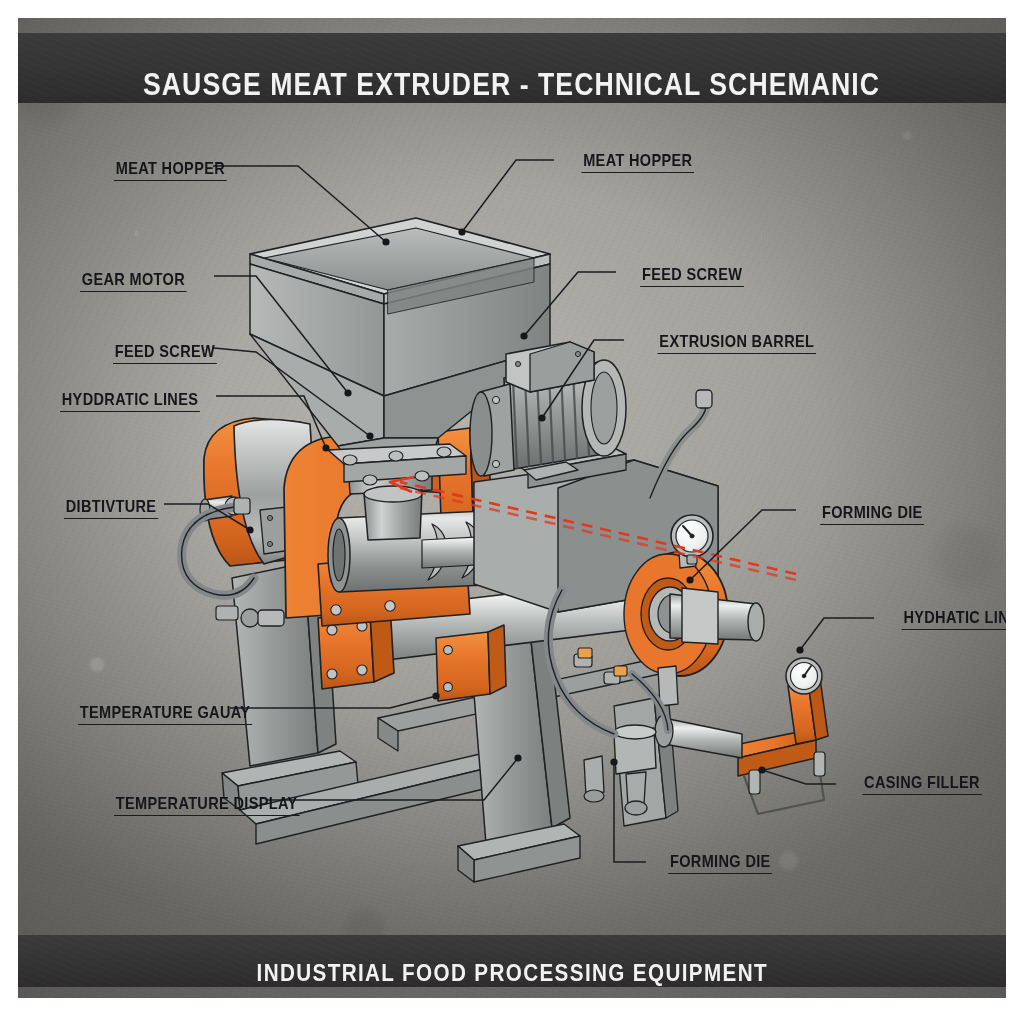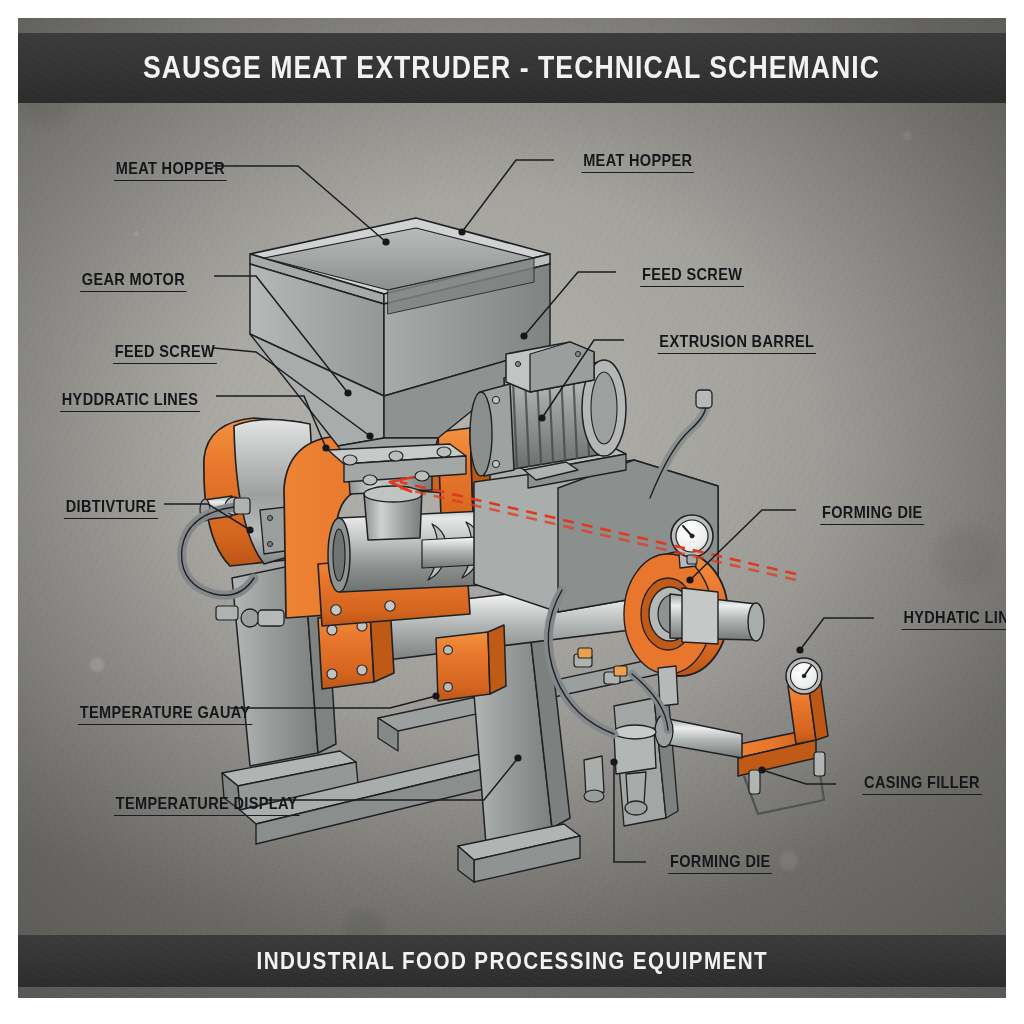--- a/index.html
+++ b/index.html
@@ -28,21 +28,21 @@
         radial-gradient(circle at 90% 12%, rgba(255,255,255,.18) 0 3px, transparent 6px),
         radial-gradient(circle at 78% 86%, rgba(255,255,255,.20) 0 6px, transparent 12px),
         radial-gradient(circle at 35% 93%, rgba(0,0,0,.10) 0 14px, transparent 26px),
         radial-gradient(circle at 96% 55%, rgba(0,0,0,.09) 0 20px, transparent 40px),
         radial-gradient(circle at 3% 8%, rgba(0,0,0,.10) 0 18px, transparent 38px);
   }
   .bg-vig{position:absolute;inset:0;
       background:radial-gradient(ellipse 78% 70% at 50% 46%, rgba(0,0,0,0) 40%, rgba(0,0,0,.30) 100%);}
 
   
-  .bar{position:absolute;left:0;width:988px;display:flex;align-items:center;justify-content:center;
+  .bar{position:absolute;left:0;width:988px;display:flex;align-items:flex-end;justify-content:center;
        background:linear-gradient(180deg,#3b3b3b 0%,#343434 50%,#2c2c2c 100%);}
   .bar::after{content:"";position:absolute;inset:0;opacity:.35;pointer-events:none;
       background:repeating-linear-gradient(21deg, rgba(255,255,255,.05) 0 1px, rgba(0,0,0,0) 1px 6px);}
   #header-bar{top:15px;height:70px;}
   #footer-bar{top:917px;height:52px;}
   .bar-text{position:relative;color:#f2f2f2;letter-spacing:1.2px;
        font-family:"Liberation Sans Narrow","Liberation Sans",sans-serif;
        font-weight:700;transform:scaleX(.86);white-space:nowrap;}
   #header-title{font-size:31px;}
   #footer-title{font-size:24px;letter-spacing:1.6px;}

